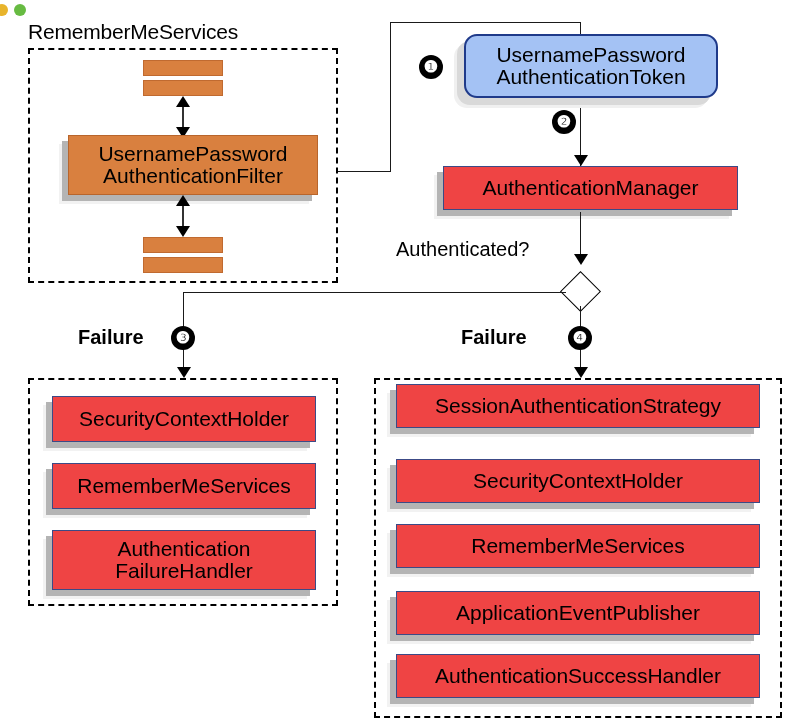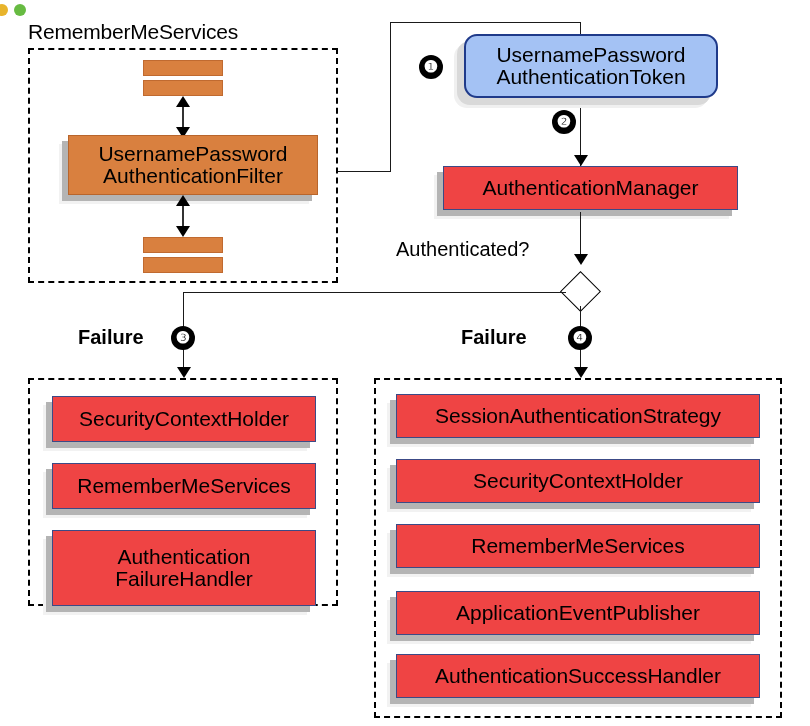--- a/index.html
+++ b/index.html
@@ -215,26 +215,26 @@
 
   <div class="label" style="left:461px; top:326px; font-weight:bold;">Failure</div>
   <div class="badge" style="left:568px; top:326px;">❹</div>
 
   <div class="dashed-box" style="left:28px; top:378px; width:310px; height:228px;"></div>
 
   <div class="node blue" style="left:52px; top:396px; width:264px; height:46px; font-size:21px;">SecurityContextHolder</div>
 
   <div class="node blue" style="left:52px; top:463px; width:264px; height:46px; font-size:21px;">RememberMeServices</div>
 
-  <div class="node blue" style="left:52px; top:530px; width:264px; height:76px; font-size:21px;">Authentication
+  <div class="node blue" style="left:52px; top:530px; width:264px; height:60px; font-size:21px;">Authentication
 FailureHandler</div>
 
   <div class="dashed-box" style="left:374px; top:378px; width:408px; height:340px;"></div>
 
-  <div class="node blue" style="left:396px; top:394px; width:364px; height:44px; font-size:21px;">SessionAuthenticationStrategy</div>
+  <div class="node blue" style="left:396px; top:384px; width:364px; height:44px; font-size:21px;">SessionAuthenticationStrategy</div>
 
   <div class="node blue" style="left:396px; top:459px; width:364px; height:44px; font-size:21px;">SecurityContextHolder</div>
 
   <div class="node blue" style="left:396px; top:524px; width:364px; height:44px; font-size:21px;">RememberMeServices</div>
 
   <div class="node blue" style="left:396px; top:591px; width:364px; height:44px; font-size:21px;">ApplicationEventPublisher</div>
 
   <div class="node blue" style="left:396px; top:654px; width:364px; height:44px; font-size:21px;">AuthenticationSuccessHandler</div>
 
 </div>

